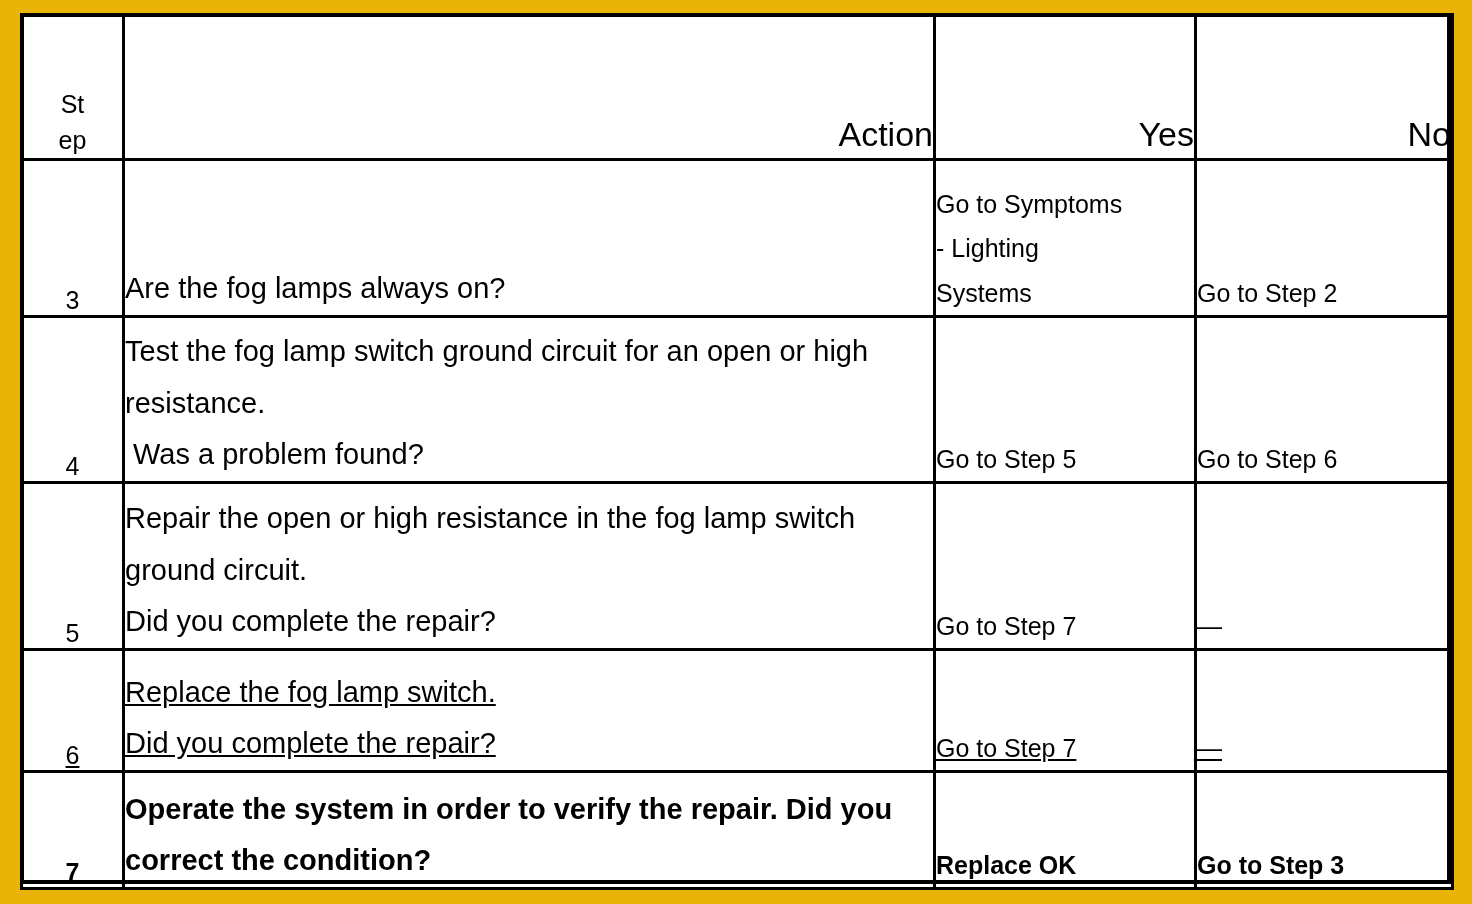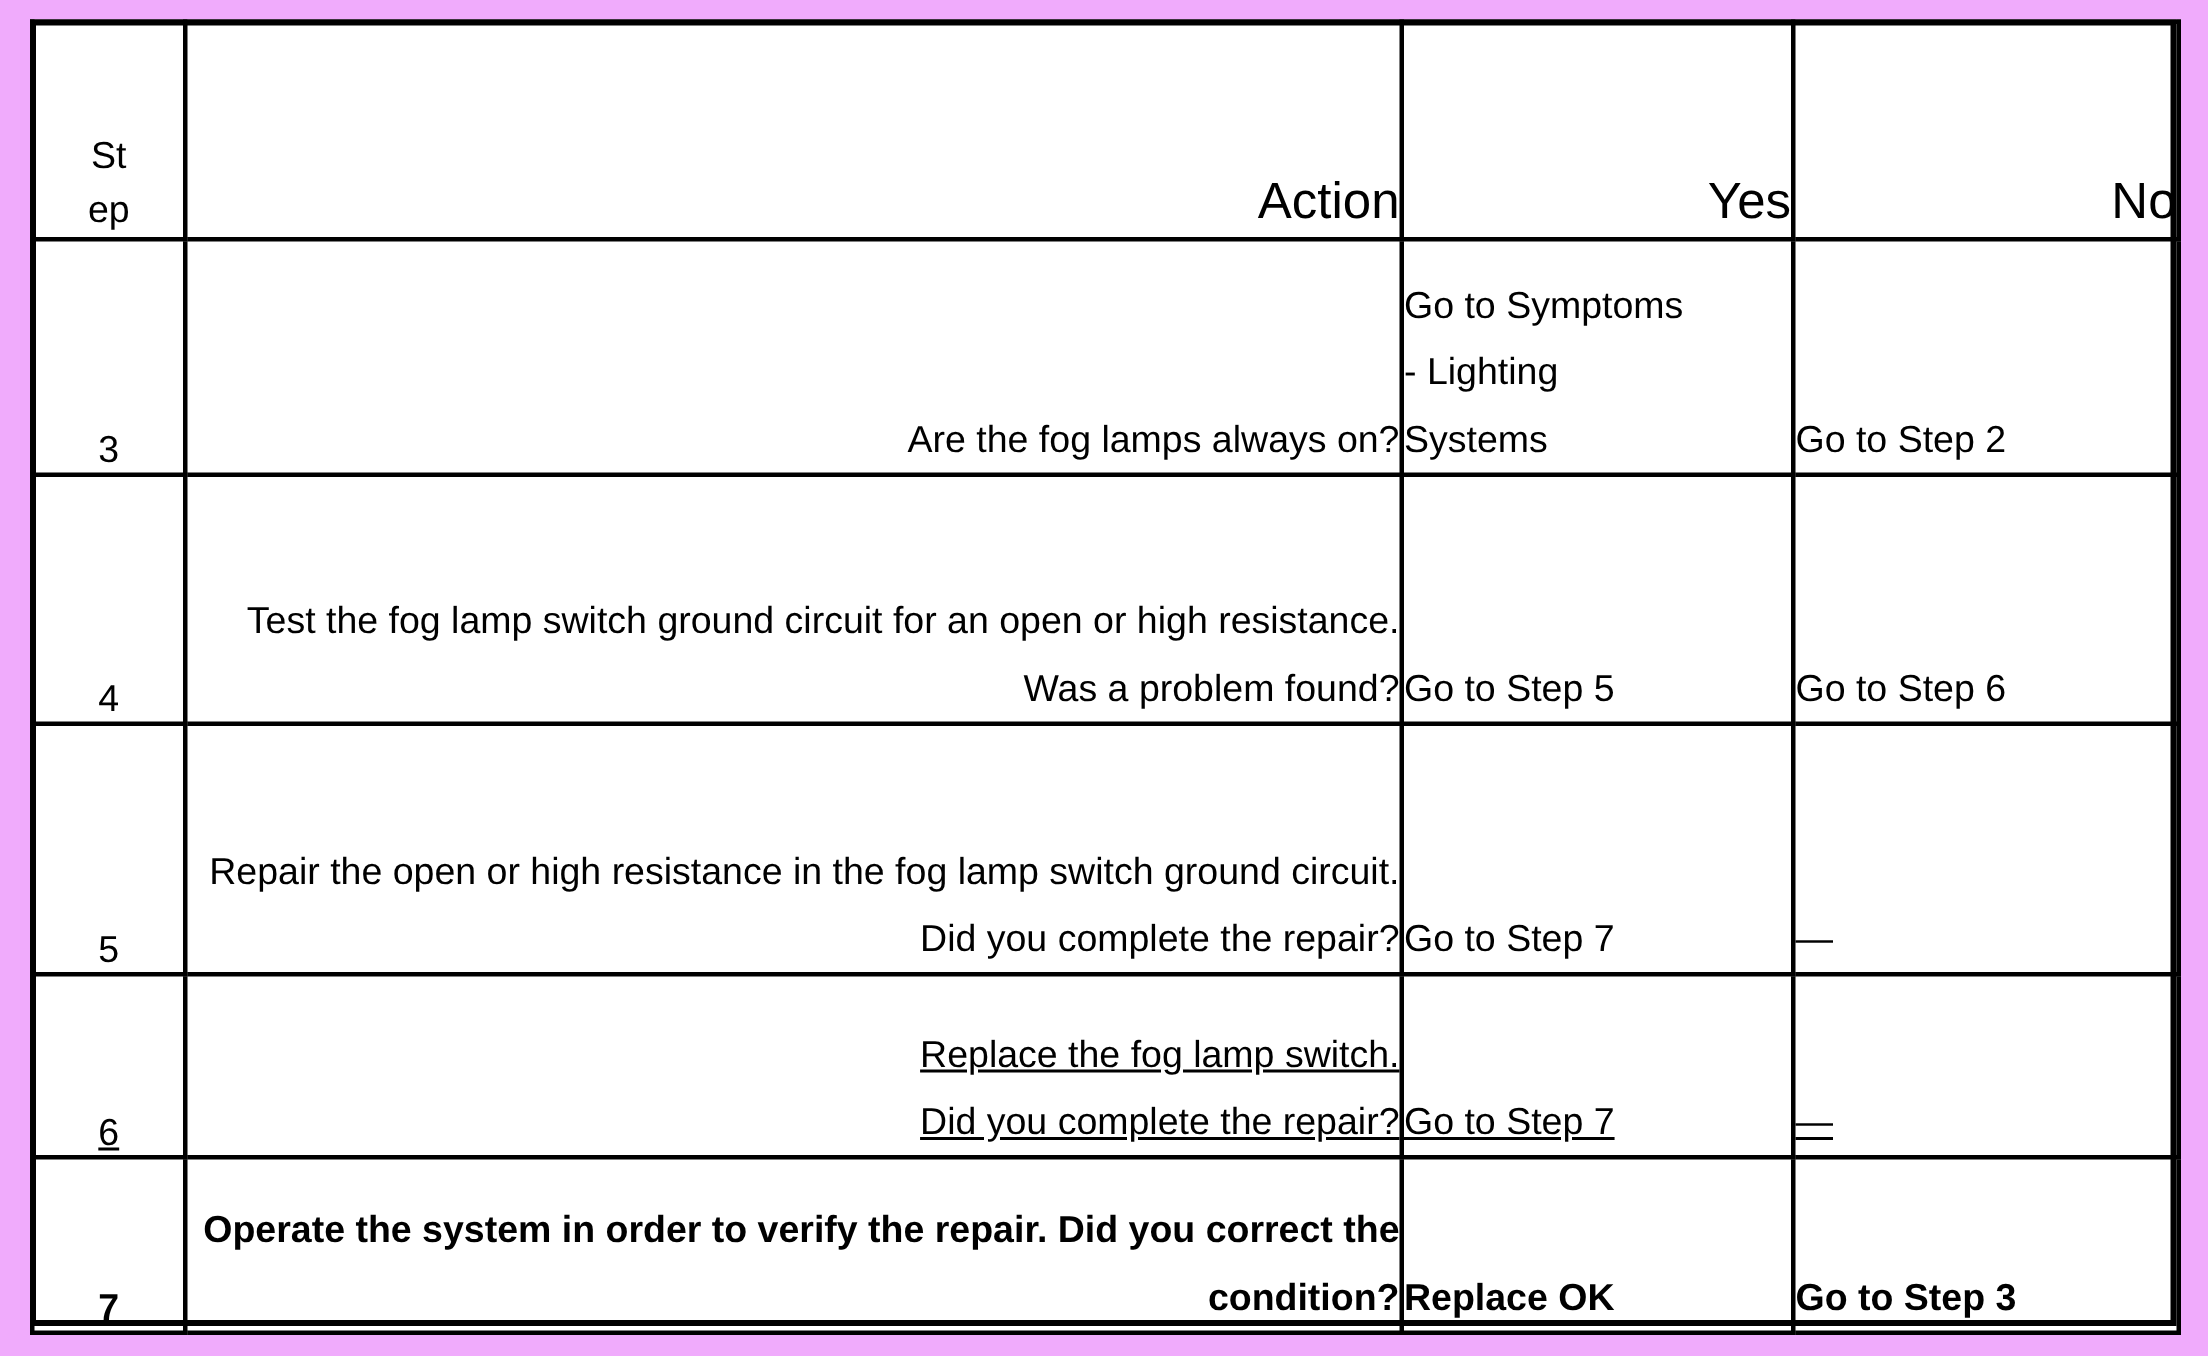--- a/index.html
+++ b/index.html
@@ -11,21 +11,21 @@
     width: 1472px;
     height: 904px;
     overflow: hidden;
     font-family: "Liberation Sans", sans-serif;
     color: #000000;
   }
   #page {
     position: relative;
     width: 1472px;
     height: 904px;
-    background: #f0abfc;
+    background: #eab308;
   }
   
   .diag-table {
     position: absolute;
     left: 20px;
     top: 13px;
     width: 1431px;
     border-collapse: collapse;
     table-layout: fixed;
     background: #ffffff;
@@ -77,24 +77,24 @@
   .hdr-step span { display: block; }
 
   
   .cell-step {
     text-align: center;
     vertical-align: middle;
     font-size: 25px;
   }
   .cell-action {
     vertical-align: top;
-    font-size: 25px;
+    font-size: 29px;
     line-height: 1.78;
     padding: 14px 8px 6px 16px;
-    text-align: right;
+    text-align: left;
     white-space: pre-wrap;
   }
   .cell-yes, .cell-no {
     text-align: left;
     vertical-align: bottom;
     font-size: 25px;
     line-height: 1.78;
     padding-bottom: 14px;
     white-space: pre-line;
   }

